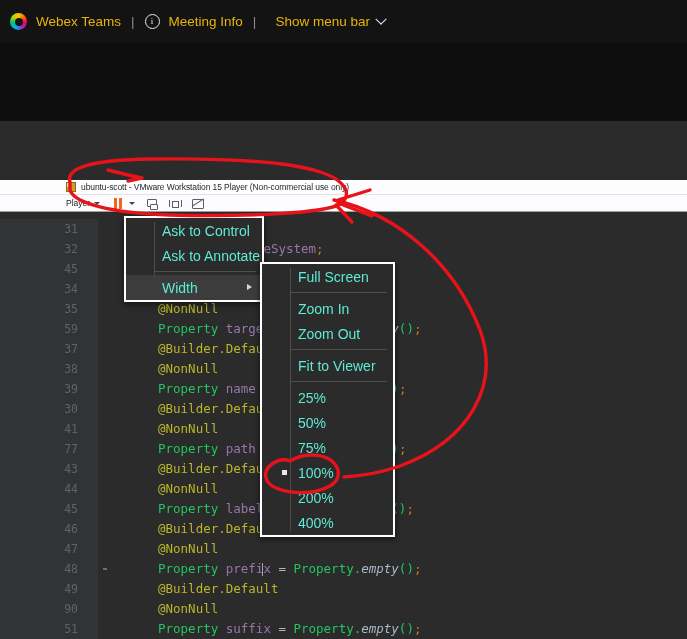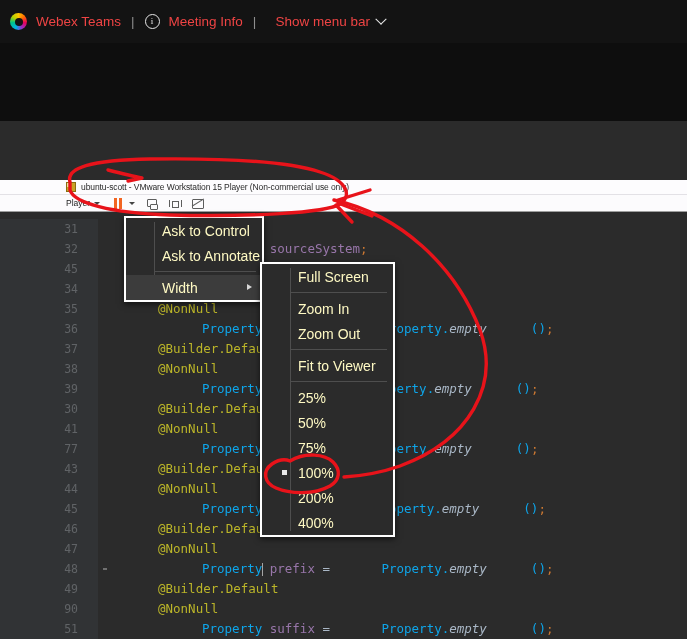--- a/index.html
+++ b/index.html
@@ -25,21 +25,21 @@
         #00b0e6 0deg, #00c48a 60deg, #b8d200 110deg,
         #ffc400 160deg, #ff6a00 210deg, #e8005a 260deg,
         #9a2cc6 310deg, #00b0e6 360deg);
     position: relative; flex: 0 0 auto;
   }
   .webex-logo::after {
     content: ""; position: absolute; left: 4.5px; top: 4.5px;
     width: 8px; height: 8px; border-radius: 50%; background: #131313;
   }
   .webex-label {
-    color: #ef4444; font-size: 13.5px; margin-left: 9px; white-space: nowrap;
+    color: #eab308; font-size: 13.5px; margin-left: 9px; white-space: nowrap;
   }
   .webex-sep { color: #8e8e8e; font-size: 13.5px; margin: 0 10px; }
   .info-icon {
     width: 13px; height: 13px; border: 1.3px solid #e8e8e8; border-radius: 50%;
     display: inline-flex; align-items: center; justify-content: center;
     color: #e8e8e8; font-size: 9px; font-family: "Liberation Serif", serif;
     line-height: 1; flex: 0 0 auto;
   }
   .info-icon span { transform: translateY(-0.5px); }
   .webex-item { display: flex; align-items: center; }
@@ -141,41 +141,41 @@
   }
   .code {
     position: absolute; left: 120px;
     font-family: "DejaVu Sans Mono", monospace; font-size: 12.5px;
     color: #a9b7c6; white-space: pre;
   }
   .indent2 { left: 158px; }
   .ann { color: #bbb529; }
   .kw  { color: #a9b7c6; }
   .ident { color: #9876aa; }
-  .typ { color: #0ea5e9; margin-left: 44px; }
+  .typ { color: #22c55e; }
   .mth { color: #a9b7c6; font-style: italic; }
   .pun { color: #cc7832; }
   .fold {
     position: absolute; left: 103px; top: 9px; width: 4px; height: 1.5px;
     background: #707070;
   }
   .caret-mark {
     position: absolute; left: 262px; top: 4px; width: 1px; height: 13px;
     background: #bbb; opacity: .85;
   }
 
   
   .menu {
     position: absolute; background: #2b2b2b;
     border: 2px solid #ffffff; box-sizing: border-box;
     box-shadow: 0 2px 6px rgba(0,0,0,.6);
   }
   .menu-item {
     height: 25px; display: flex; align-items: center;
-    color: #fef9c3; font-size: 14px; padding-left: 36px;
+    color: #5eead4; font-size: 14px; padding-left: 36px;
     position: relative; box-sizing: border-box; white-space: nowrap;
   }
   .menu-item.hl { background: #3c3c3c; }
   .menu-sep { height: 1px; background: #4e4e4e; margin: 3px 6px 3px 28px; }
   .submenu-arrow {
     position: absolute; right: 10px; top: 50%;
     width: 0; height: 0; margin-top: -3.5px;
     border-top: 3.5px solid transparent; border-bottom: 3.5px solid transparent;
     border-left: 5px solid #d8d8d8;
   }
@@ -259,21 +259,21 @@
         </div>
         <div class="row">
           <div class="lineno">34</div>
           <div class="code indent2"></div>
         </div>
         <div class="row">
           <div class="lineno">35</div>
           <div class="code indent2"><span class="ann">@NonNull</span></div>
         </div>
         <div class="row">
-          <div class="lineno">36</div>
+          <div class="lineno">59</div>
           <div class="code indent2"><span class="typ">Property<string></string></span> <span class="ident">target</span><span class="kw"> = </span><span class="typ">Property.</span><span class="mth">empty</span><span class="typ">()</span><span class="pun">;</span></div>
         </div>
         <div class="row">
           <div class="lineno">37</div>
           <div class="code indent2"><span class="ann">@Builder.Default</span></div>
         </div>
         <div class="row">
           <div class="lineno">38</div>
           <div class="code indent2"><span class="ann">@NonNull</span></div>
         </div>

